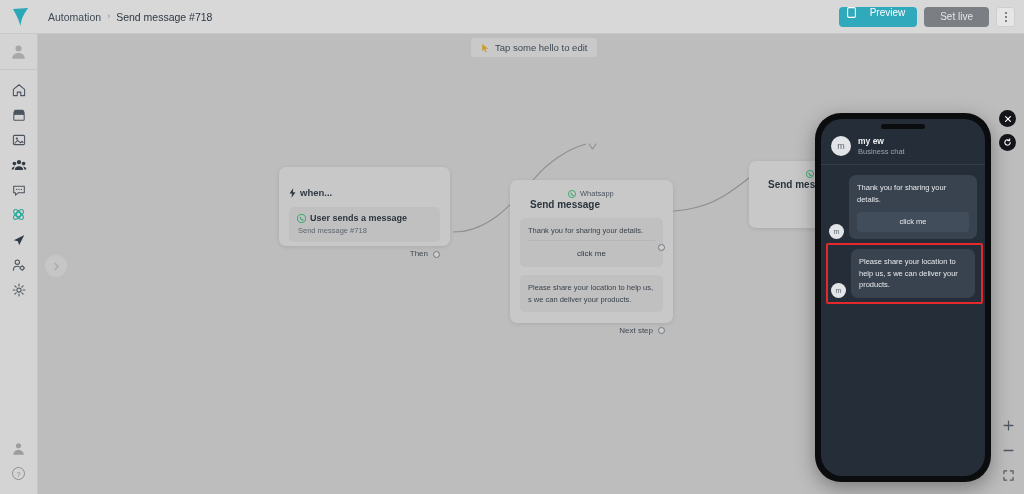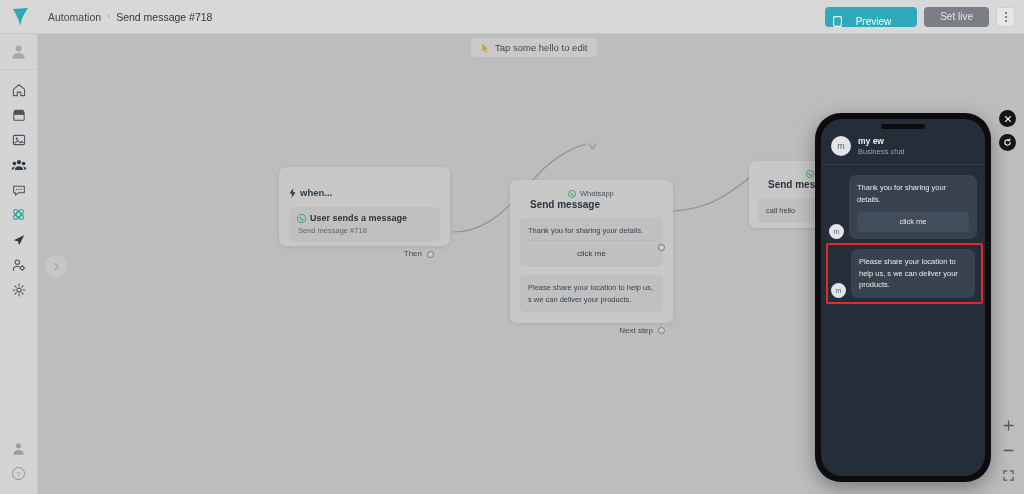--- a/index.html
+++ b/index.html
@@ -21,22 +21,22 @@
   }
   .logo-box { width: 40px; height: 34px; display: flex; align-items: center; justify-content: center; }
   .logo-mark { width: 19px; height: 21px; }
   .breadcrumb { display: flex; align-items: flex-start; gap: 6px; margin-left: 8px; font-size: 10.5px; color: #3a4450; }
   .bc-link { color: #3f4a57; }
   .bc-sep { color: #8a929c; font-size: 9px; }
   .bc-current { color: #2d3742; }
   .header-right { margin-left: auto; display: flex; align-items: center; gap: 7px; padding-right: 9px; }
   .btn-preview {
     background: #30a9bd; color: #fff; border: none; border-radius: 4px;
-    height: 20px; padding: 0 26px 0 8px; font-size: 10px;
-    display: flex; align-items: flex-end; gap: 14px; font-family: inherit;
+    height: 20px; padding: 0 12px 0 8px; font-size: 10px;
+    display: flex; align-items: flex-start; gap: 14px; font-family: inherit;
   }
   .btn-setlive {
     background: #7b7f83; color: #e4e6e8; border: none; border-radius: 4px;
     height: 20px; padding: 0 16px; font-size: 10px; font-family: inherit;
   }
   .btn-kebab {
     width: 19px; height: 20px; background: #e6e6e6; border: 1px solid #cfcfcf;
     border-radius: 3px; display: flex; flex-direction: column;
     align-items: center; justify-content: center; gap: 2px;
   }
@@ -84,21 +84,21 @@
   }
   .node-trigger { left: 241px; top: 133px; width: 171px; height: 79px; padding: 20px 10px 0 10px; }
   .when-row { display: flex; align-items: center; gap: 4px; font-size: 9.5px; color: #2f3944; font-weight: bold; }
   .trigger-card {
     margin-top: 9px; background: #c0c0c0; border-radius: 5px;
     padding: 6px 8px 7px 8px;
   }
   .trigger-title { display: flex; align-items: center; gap: 4px; font-size: 9px; font-weight: bold; color: #2b343e; }
   .trigger-sub { font-size: 7.5px; color: #5d666f; margin-top: 3px; margin-left: 1px; }
   .port-row {
-    position: absolute; right: 16px; bottom: -12px;
+    position: absolute; right: 10px; bottom: -12px;
     display: flex; align-items: flex-end; gap: 5px;
     font-size: 8px; color: #3f4953;
   }
   .port-dot {
     width: 7px; height: 7px; border-radius: 50%;
     background: #cfcfcf; border: 1.2px solid #6f7781;
   }
 
   .node-msg1 { left: 472px; top: 146px; width: 163px; height: 143px; padding: 9px 10px 0 10px; }
   .node-head-label { display: flex; align-items: center; gap: 4px; font-size: 7.5px; color: #4a545e; margin-left: 48px; }
@@ -361,21 +361,20 @@
 
     <div class="node node-msg2">
       <div class="node-head-label">
         <svg width="8" height="8" viewBox="0 0 12 12">
           <circle cx="6" cy="6" r="5.4" fill="none" stroke="#25a55f" stroke-width="1.2"></circle>
           <path d="M4 4.2c0.4-0.5 0.9-0.3 1.1 0.1l0.4 0.8c0.1 0.3 0 0.5-0.2 0.7 0.3 0.7 0.9 1.2 1.6 1.5 0.2-0.2 0.4-0.3 0.7-0.2l0.8 0.4c0.4 0.2 0.5 0.7 0.1 1.1-0.7 0.7-2 0.2-3.1-0.9S3.3 4.9 4 4.2z" fill="#25a55f"></path>
         </svg>
         <span>Whatsapp</span>
       </div>
       <div class="node-head-title">Send message</div>
-      <div class="bubble">call hello</div>
     </div>
   </div>
 
   <div class="phone">
     <div class="phone-screen">
       <div class="phone-notch"></div>
       <div class="chat-header">
         <div class="chat-avatar">m</div>
         <div>
           <div class="chat-name">my ew</div>

